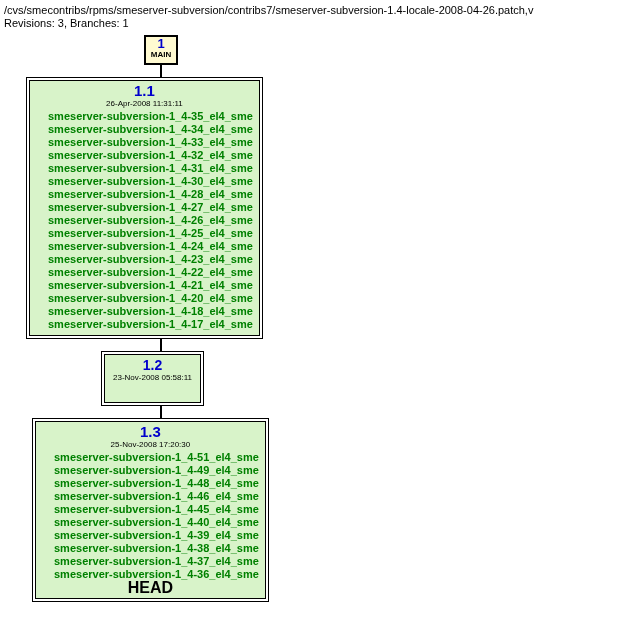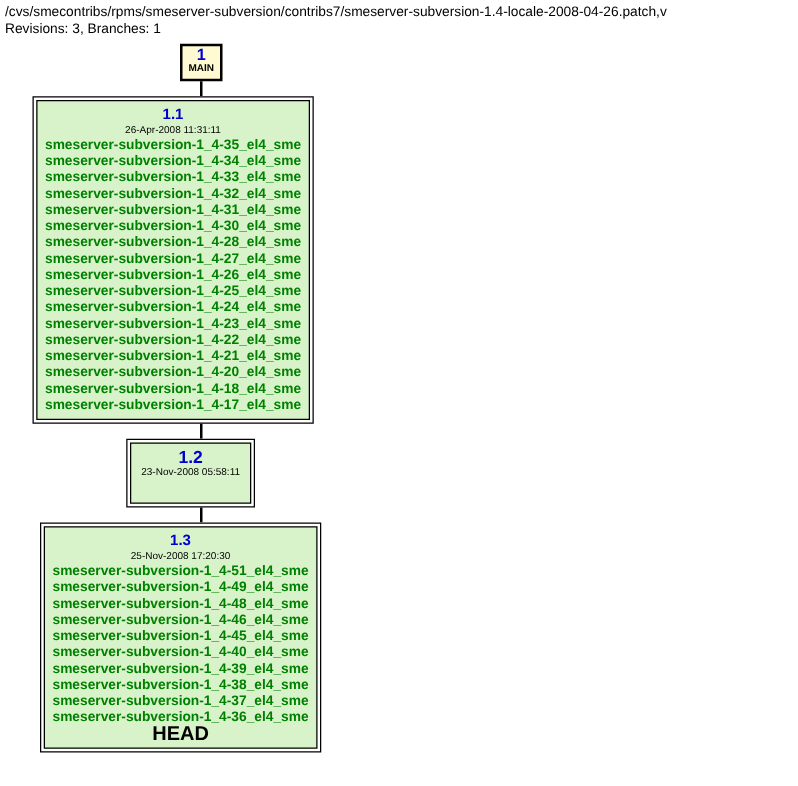--- a/index.html
+++ b/index.html
@@ -66,34 +66,35 @@
     background: #d8f3c9;
     padding: 2px 6px 4px 6px;
     text-align: center;
   }
   .rev-inner.small {
     padding: 2px 8px 7px 8px;
   }
   .rev-title {
     color: #0000cc;
     font-weight: bold;
-    font-size: 12px;
+    font-size: 15px;
     line-height: 16px;
   }
   .rev-title.small {
     font-size: 14px;
   }
   .rev-date {
     color: #000;
     font-size: 8px;
     line-height: 10px;
     margin-bottom: 1px;
   }
   .tag-list {
     text-align: center;
+    margin-left: 12px;
   }
   .tag {
     color: #008000;
     font-weight: bold;
     font-size: 11px;
     line-height: 13px;
     white-space: nowrap;
   }
   .head-label {
     color: #000;

